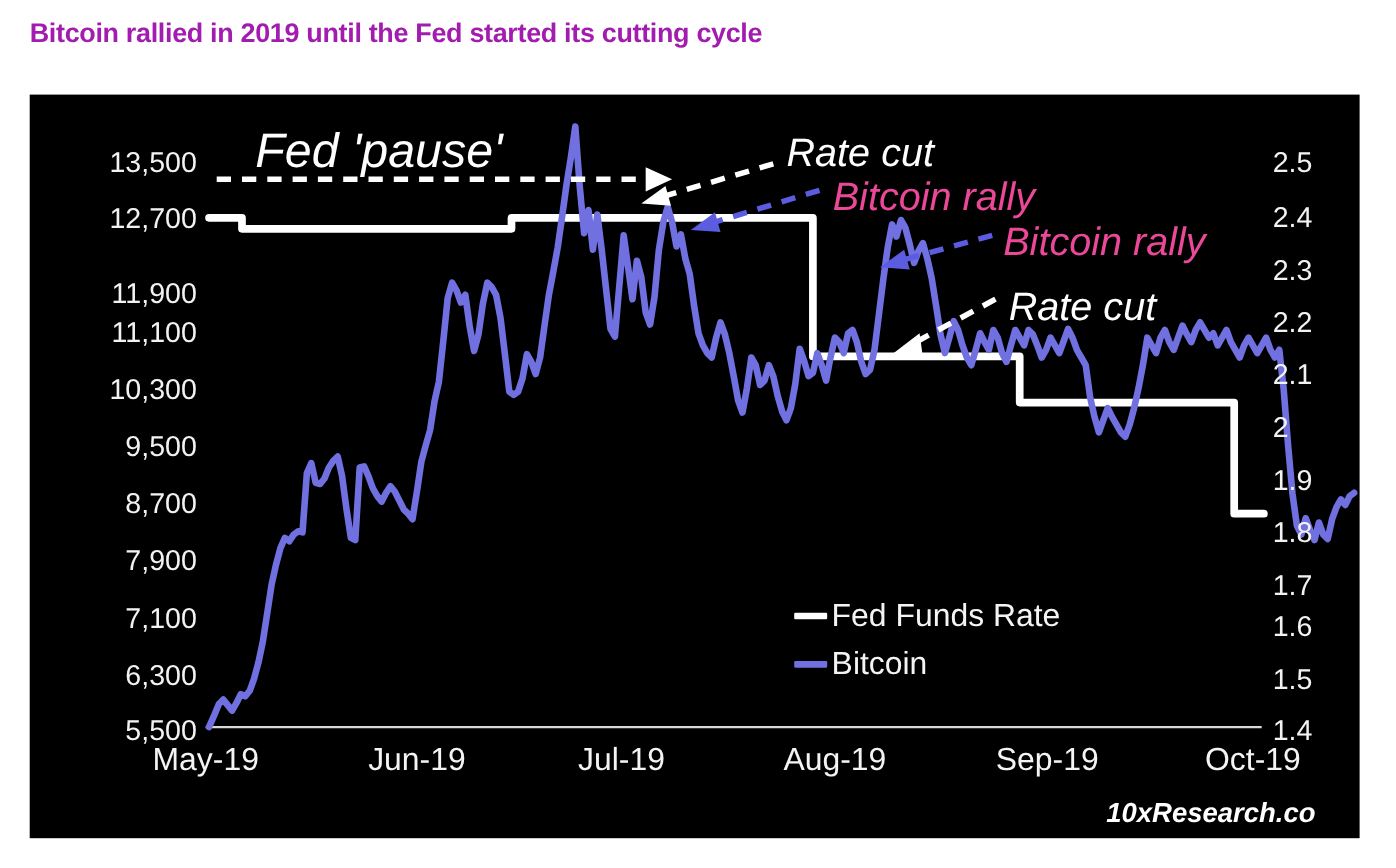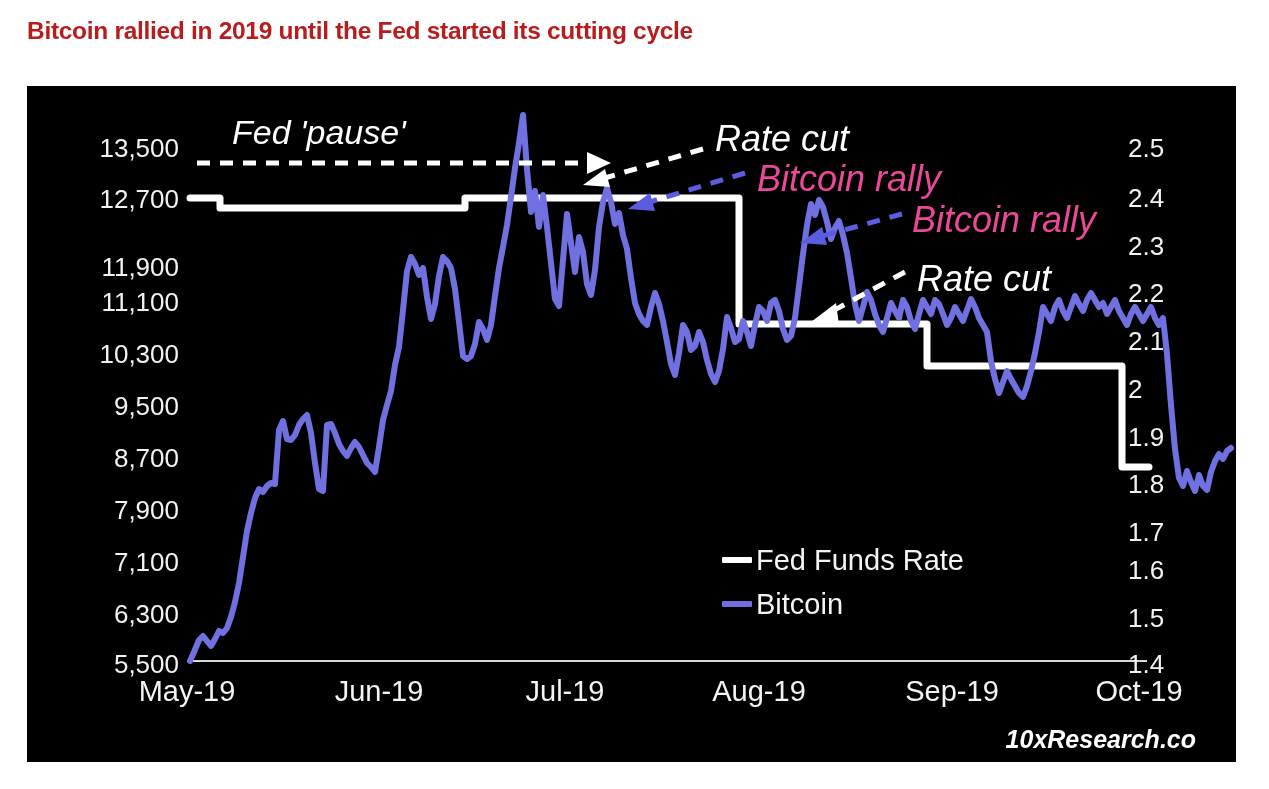--- a/index.html
+++ b/index.html
@@ -24,21 +24,21 @@
   }
 
   #figure-title {
     position: absolute;
     left: 27px;
     top: 17px;
     width: 1180px;
     font-size: 24.5px;
     font-weight: bold;
     letter-spacing: -0.3px;
-    color: #b91c1c;
+    color: #a21caf;
     font-family: "Liberation Sans", sans-serif;
     white-space: nowrap;
   }
 
   #plot-panel {
     position: absolute;
     left: 27px;
     top: 86px;
     width: 1209px;
     height: 676px;
@@ -72,21 +72,21 @@
   #y-left-axis {
     position: absolute;
     left: 0px;
     top: 0;
     width: 140px;
     height: 676px;
     padding-left: 12px;
   }
   #y-right-axis {
     position: absolute;
-    left: 1101px;
+    left: 1130px;
     top: 0;
     width: 80px;
     height: 664px;
   }
   #x-axis {
     position: absolute;
     left: 0;
     top: 589px;
     width: 1209px;
     height: 60px;
@@ -248,21 +248,21 @@
 
     <div id="x-axis">
       <div class="x-tick-label" style="left:160px">May-19</div>
       <div class="x-tick-label" style="left:352px">Jun-19</div>
       <div class="x-tick-label" style="left:538px">Jul-19</div>
       <div class="x-tick-label" style="left:732px">Aug-19</div>
       <div class="x-tick-label" style="left:925px">Sep-19</div>
       <div class="x-tick-label" style="left:1112px">Oct-19</div>
     </div>
 
-    <div class="annot annot-white" style="left:205px; top:27px; font-size:34px;">Fed 'pause'</div>
+    <div class="annot annot-white" style="left:205px; top:27px; font-size:44px;">Fed 'pause'</div>
 
     <div class="annot annot-white" style="left:688px; top:32px; font-size:36px;">Rate cut</div>
 
     <div class="annot annot-blue" style="left:730px; top:72px; font-size:36px;">Bitcoin rally</div>
 
     <div class="annot annot-blue" style="left:885px; top:113px; font-size:36px;">Bitcoin rally</div>
 
     <div class="annot annot-white" style="left:890px; top:172px; font-size:36px;">Rate cut</div>
 
     <div id="legend">

